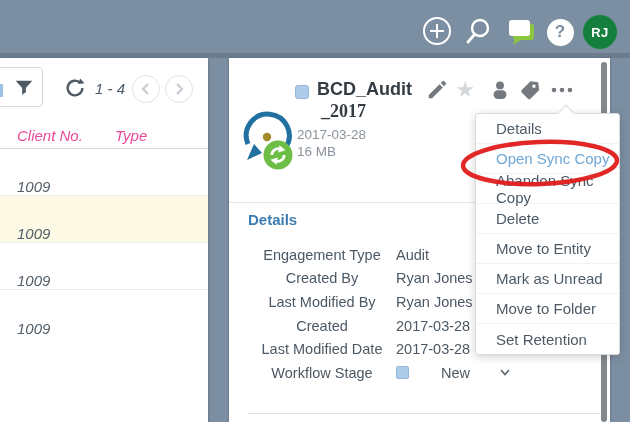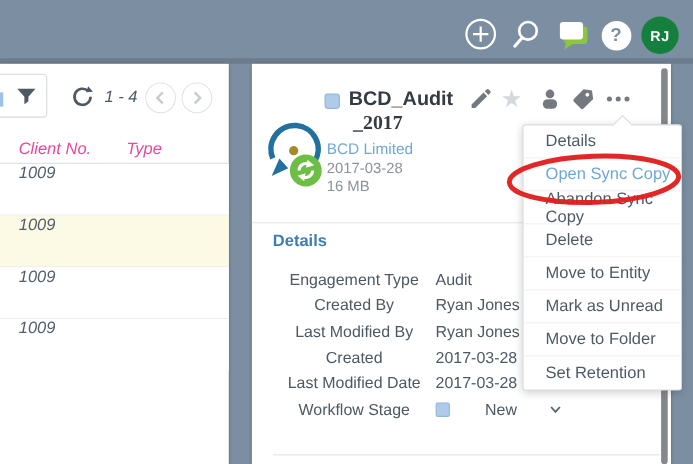--- a/index.html
+++ b/index.html
@@ -20,21 +20,21 @@
   .filter-box{position:absolute;left:-16px;top:9px;width:59px;height:40px;border:1px solid #D5D9DC;border-radius:4px;background:#fff;cursor:pointer;}
   .filter-box svg{position:absolute;left:28px;top:9px;}
   .edge-sliver{position:absolute;left:0;top:26px;width:3px;height:13px;background:#9FC2E4;}
   .refresh-btn{position:absolute;left:63px;top:19px;width:24px;height:24px;border:none;background:transparent;padding:0;cursor:pointer;}
   .page-range{position:absolute;left:95px;top:22px;font-size:15px;color:#4A5A68;}
   .nav-circle{position:absolute;top:17px;width:28px;height:28px;border:1px solid #E0E3E6;border-radius:50%;background:#fff;padding:0;cursor:pointer;}
   .nav-prev{left:132px;}  .nav-next{left:165px;}
   .col-head{position:absolute;top:69px;font-size:15px;color:#ec4899;cursor:pointer;}
   .col-client{left:17px;} .col-type{left:115px;text-align:center;}
   .head-divider{position:absolute;left:0;top:90px;width:208px;height:1px;background:#D9DDE0;}
-  .grid-row{position:absolute;left:0;width:208px;height:47px;border-bottom:1px solid #EBEDEF;display:flex;align-items:flex-start;cursor:pointer;background:#fff;}
+  .grid-row{position:absolute;left:0;width:208px;height:47px;border-bottom:1px solid #EBEDEF;display:flex;align-items:flex-end;cursor:pointer;background:#fff;}
   .grid-row.selected{background:#FCFAE4;}
   .grid-row .cell{padding-left:17px;font-size:15px;color:#535F6A;}
   
   .doc-check{position:absolute;left:66px;top:27px;width:14px;height:14px;background:#AECBE9;border:1px solid #92B6DC;border-radius:3px;cursor:pointer;}
   .doc-title{position:absolute;left:88px;top:20px;font-size:18px;line-height:22px;font-weight:bold;color:#333B43;}
   .doc-title .l2{padding-left:4px;font-family:Liberation Serif, serif;}
   .hdr-icon{position:absolute;top:21px;width:22px;height:22px;border:none;background:transparent;padding:0;cursor:pointer;}
   .i-edit{left:197px;} .i-star{left:225px;font-size:22px;line-height:20px;color:#D4D8DB;} .i-person{left:260px;} .i-tag{left:290px;} .i-more{left:320px;}
   .doc-logo{position:absolute;left:11px;top:50px;}
   .meta{position:absolute;left:68px;top:68px;}
@@ -176,21 +176,20 @@
         <polygon points="7,52 14,36 22,45" fill="#2170A0"></polygon>
         <circle cx="27" cy="29" r="4.2" fill="#A38A2A"></circle>
         <circle cx="38" cy="47" r="14.5" fill="#6CBE45"></circle>
         <path d="M31.8 47 a6.3 6.3 0 0 1 9.8-5.2" fill="none" stroke="#fff" stroke-width="2.7"></path>
         <polygon points="39.5,37.2 45.5,42.2 38.2,44.6" fill="#fff"></polygon>
         <path d="M44.2 47 a6.3 6.3 0 0 1 -9.8 5.2" fill="none" stroke="#fff" stroke-width="2.7"></path>
         <polygon points="36.5,56.8 30.5,51.8 37.8,49.4" fill="#fff"></polygon>
       </svg>
     </div>
     <div class="meta">
-      <div class="entity">BCD Limited</div>
       <div class="sub">2017-03-28</div>
       <div class="sub">16 MB</div>
     </div>
 
     <div class="section-divider"></div>
     <div class="section-title">Details</div>
 
     <div class="fields">
       <div class="field-row">
         <span class="lbl">Engagement Type</span>

